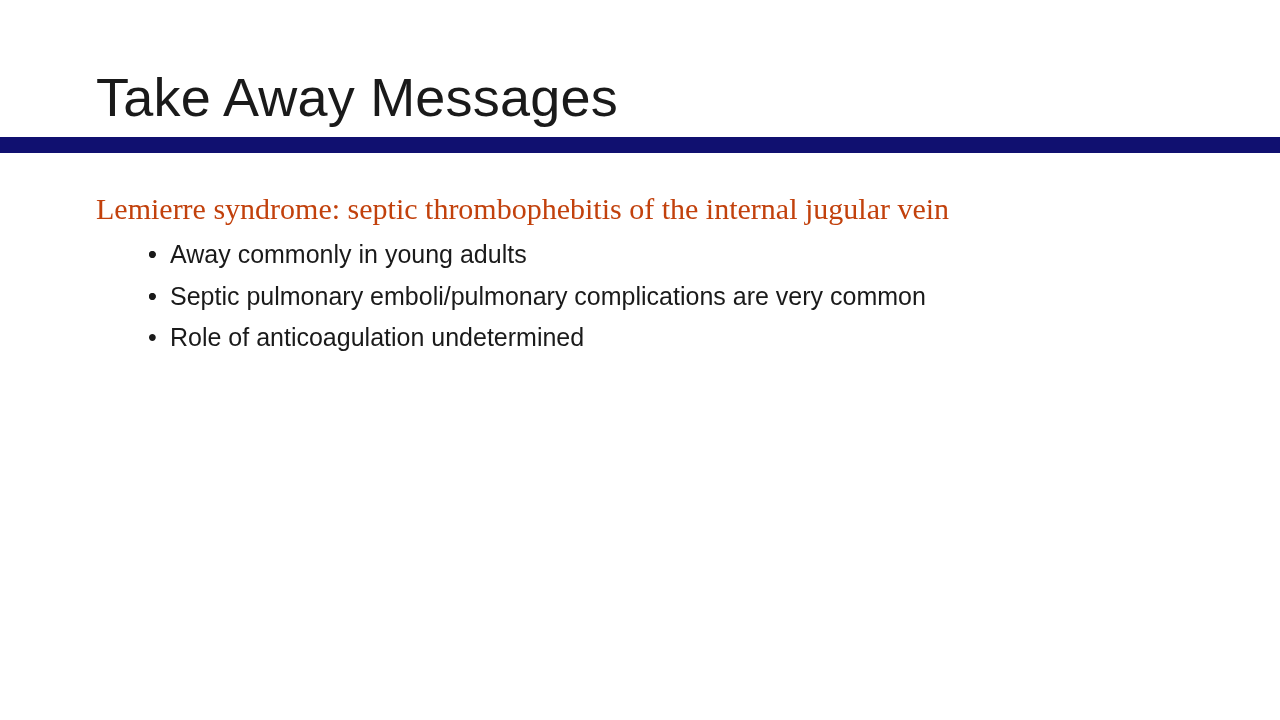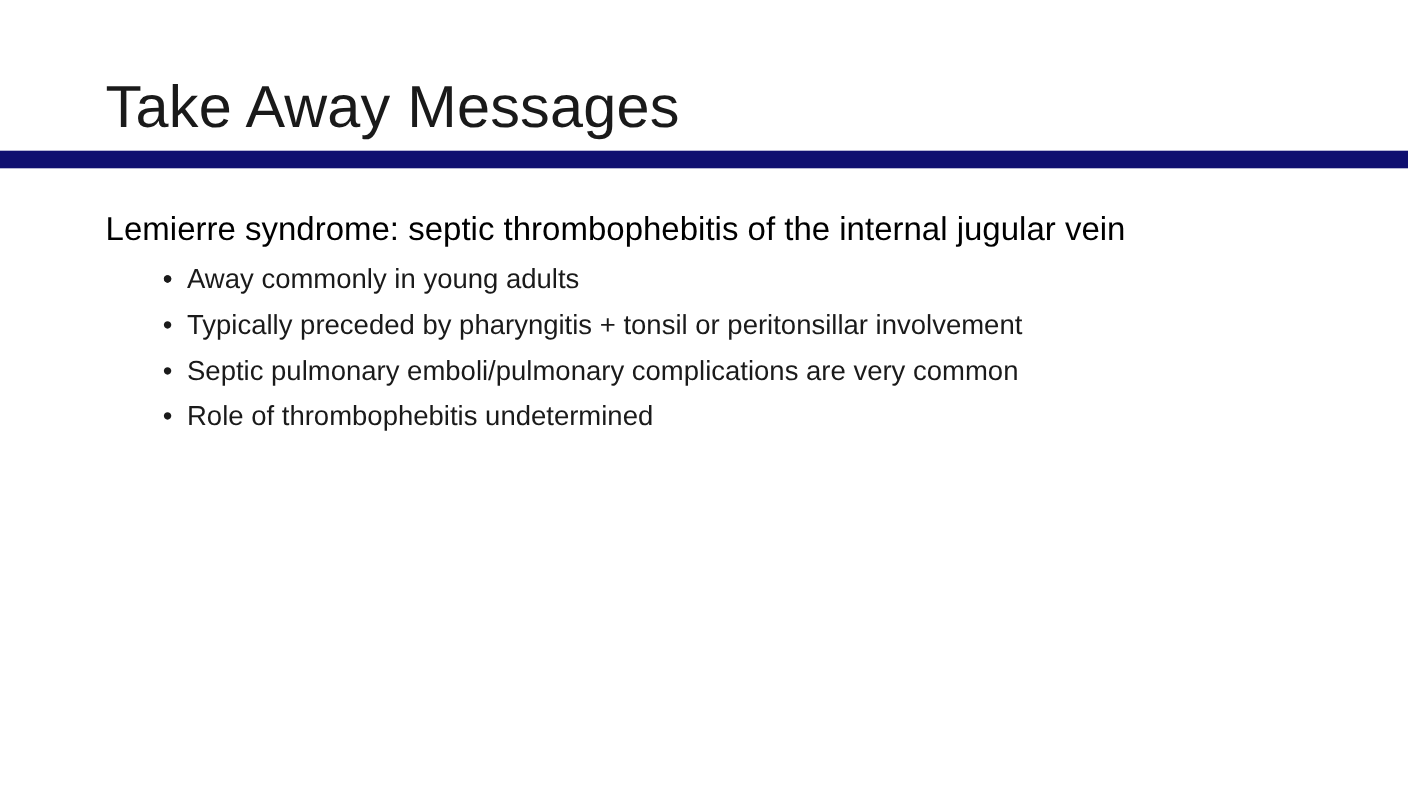--- a/index.html
+++ b/index.html
@@ -40,24 +40,25 @@
     background: #101070;
   }
   .body-block {
     position: absolute;
     left: 96px;
     top: 190px;
     width: 1110px;
   }
   .lead-line {
     font-size: 30px;
-    color: #000000;
+    color: #c2410c;
     line-height: 1.28;
     margin: 0 0 6px 0;
     white-space: nowrap;
+    font-family: Liberation Serif, serif;
   }
   .bullets {
     list-style: none;
     margin: 0;
     padding: 0 0 0 52px;
   }
   .bullets li {
     position: relative;
     font-size: 25px;
     color: #1a1a1a;
@@ -90,26 +91,25 @@
     <ul class="bullets">
       <li>
         <span class="dot">•</span>
       </li>
       <li>
         <span class="dot">•</span>
         <span>Away commonly in young adults</span>
       </li>
       <li>
         <span class="dot">•</span>
-        <span>Typically preceded by pharyngitis + tonsil or peritonsillar involvement</span>
       </li>
       <li>
         <span class="dot">•</span>
         <span>Septic pulmonary emboli/pulmonary complications are very common</span>
       </li>
       <li>
         <span class="dot">•</span>
-        <span>Role of thrombophebitis undetermined</span>
+        <span>Role of anticoagulation undetermined</span>
       </li>
     </ul>
 
   </div>
 </div>
 
 </body></html>

